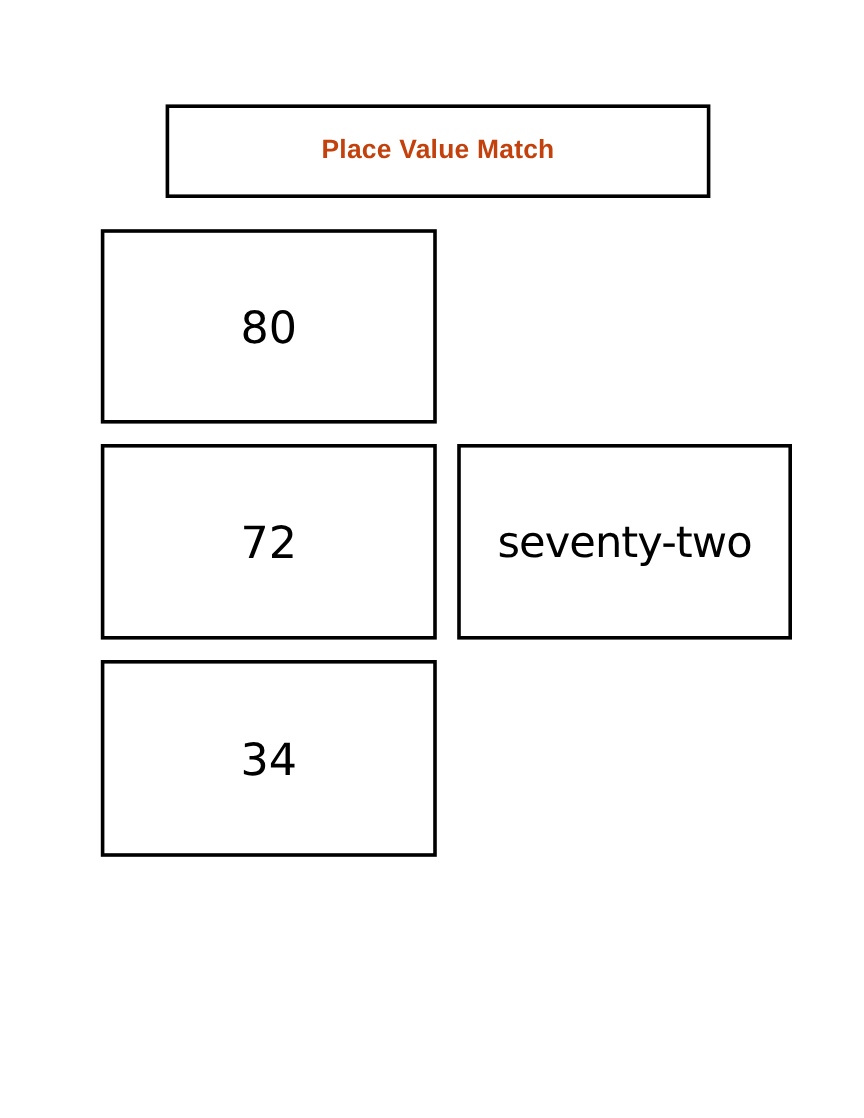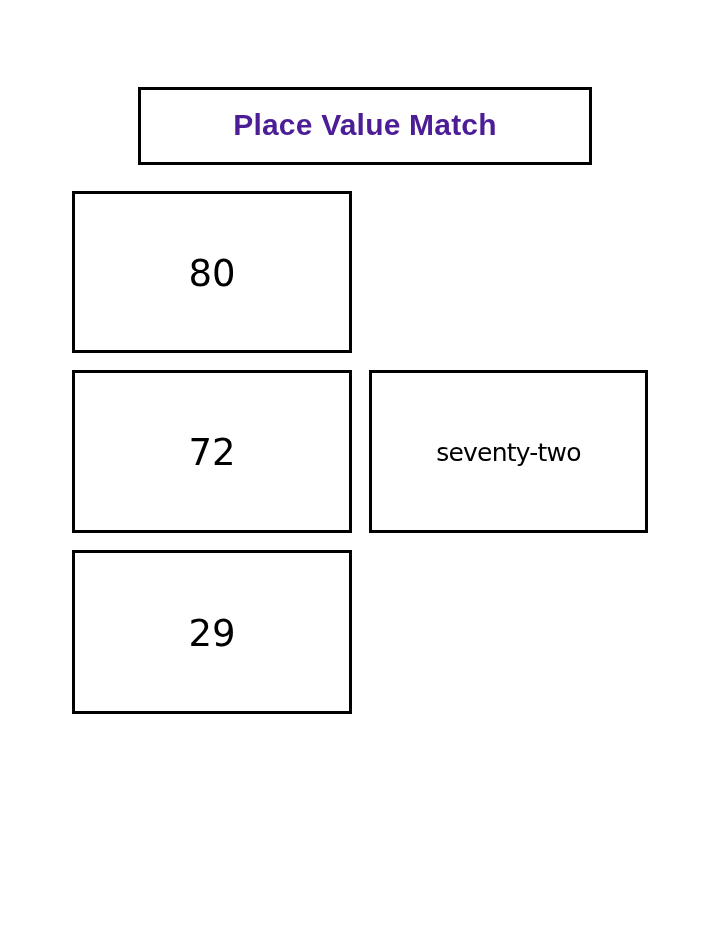--- a/index.html
+++ b/index.html
@@ -33,33 +33,33 @@
     box-sizing: border-box;
     border: 3px solid #000000;
     background: #ffffff;
     display: flex;
     align-items: center;
     justify-content: center;
   }
   .title-text {
     font-family: "Liberation Sans", sans-serif;
     font-weight: bold;
-    font-size: 30px;
+    font-size: 22px;
     line-height: 1;
-    color: #4c1d95;
+    color: #c2410c;
     letter-spacing: 0.2px;
     white-space: nowrap;
     position: relative;
     top: -1px;
   }
 
   
   .card-grid {
     position: absolute;
-    left: 72px;
+    left: 84px;
     top: 191px;
     width: 576px;
     height: 523px;
   }
 
   .card {
     position: absolute;
     box-sizing: border-box;
     border: 3px solid #000000;
     background: #ffffff;
@@ -95,21 +95,21 @@
   }
 
   .card-label.word {
     font-family: "DejaVu Sans", sans-serif;
     font-size: 37px;
     font-weight: normal;
     letter-spacing: -0.4px;
   }
 
   .card-label.word.long {
-    font-size: 25px;
+    font-size: 36px;
     letter-spacing: -0.8px;
   }
 </style>
 </head>
 <body>
 
 <div class="sheet">
 
   <div class="title-box">
     <span class="title-text">Place Value Match</span>
@@ -122,17 +122,17 @@
     </div>
 
     <div class="card col-num row-1">
       <span class="card-label numeral">72</span>
     </div>
     <div class="card col-word row-1">
       <span class="card-label word long">seventy-two</span>
     </div>
 
     <div class="card col-num row-2">
-      <span class="card-label numeral">29</span>
+      <span class="card-label numeral">34</span>
     </div>
 
   </div>
 </div>
 
 </body></html>

